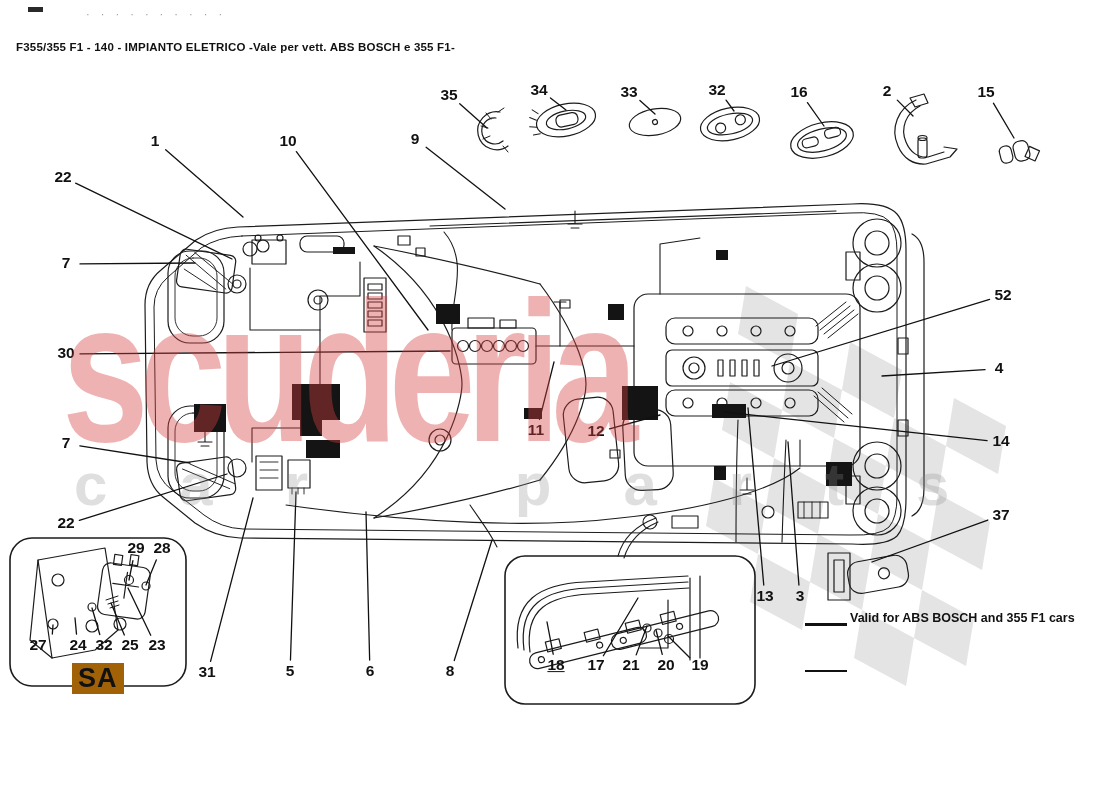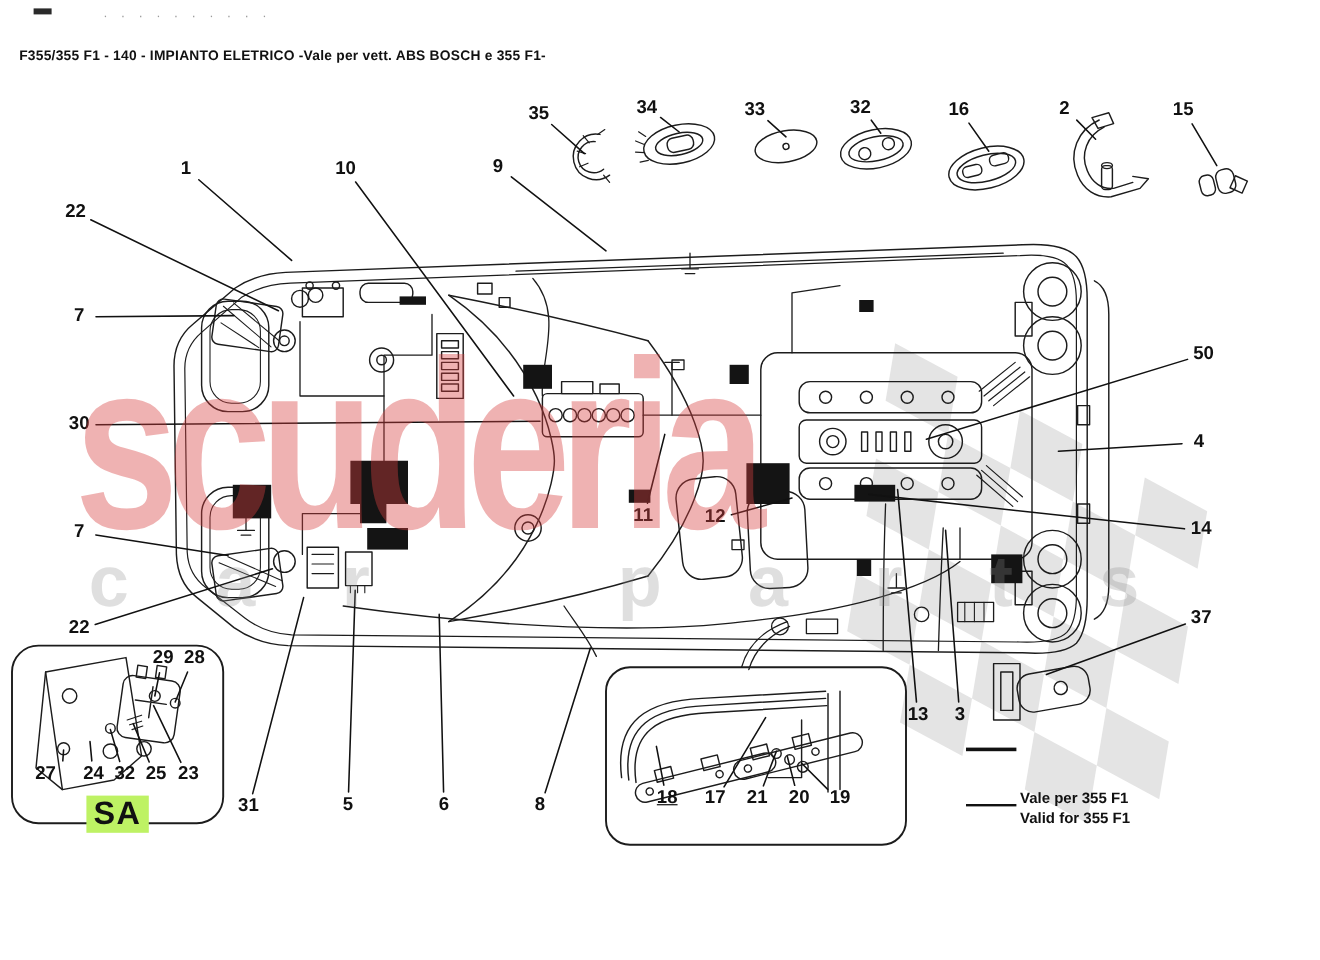--- a/index.html
+++ b/index.html
@@ -16,21 +16,21 @@
             letter-spacing:-12px;color:rgba(214,62,62,.40);line-height:1;z-index:5;
             transform:scaleX(.78);transform-origin:left top;pointer-events:none;white-space:nowrap;}
   .wm-sub{position:absolute;left:74px;top:450px;font-size:60px;font-weight:bold;
           letter-spacing:72px;word-spacing:46px;color:rgba(140,140,140,.28);z-index:5;
           pointer-events:none;white-space:nowrap;}
   
   .co{position:absolute;z-index:4;font-size:15.5px;font-weight:bold;color:#111;
       transform:translate(-50%,-55%);white-space:nowrap;}
   
   .sa-label{position:absolute;left:72px;top:663px;z-index:4;font-size:27px;font-weight:bold;
-            color:#111;background:#bef264;padding:0 6px;letter-spacing:1px;}
+            color:#111;background:#a16207;padding:0 6px;letter-spacing:1px;}
   
   .legend{position:absolute;left:800px;top:610px;width:300px;z-index:6;color:#111;}
   .legend-row{position:relative;margin-bottom:11px;min-height:36px;}
   .legend-line{position:absolute;left:5px;top:13px;width:42px;height:0;}
   .legend-line.thick{border-top:3.5px solid #111;}
   .legend-line.thin{border-top:2px solid #111;}
   .legend-texts{margin-left:50px;font-size:12.5px;font-weight:bold;line-height:17px;white-space:nowrap;}
 </style>
 </head>
 <body>
@@ -376,21 +376,21 @@
       <div class="co" style="left: 66px; top: 444px;">7</div>
       <div class="co" style="left: 66px; top: 524px;">22</div>
       <div class="co" style="left: 207px; top: 673px;">31</div>
       <div class="co" style="left: 290px; top: 672px;">5</div>
       <div class="co" style="left: 370px; top: 672px;">6</div>
       <div class="co" style="left: 450px; top: 672px;">8</div>
       <div class="co" style="left: 536px; top: 431px;">11</div>
       <div class="co" style="left: 596px; top: 432px;">12</div>
       <div class="co" style="left: 765px; top: 597px;">13</div>
       <div class="co" style="left: 800px; top: 597px;">3</div>
-      <div class="co" style="left: 1003px; top: 296px;">50</div>
+      <div class="co" style="left: 1003px; top: 296px;">52</div>
       <div class="co" style="left: 999px; top: 369px;">4</div>
       <div class="co" style="left: 1001px; top: 442px;">14</div>
       <div class="co" style="left: 1001px; top: 516px;">37</div>
       <div class="co" style="left: 556px; top: 666px; text-decoration: underline;">18</div>
       <div class="co" style="left: 596px; top: 666px;">17</div>
       <div class="co" style="left: 631px; top: 666px;">21</div>
       <div class="co" style="left: 666px; top: 666px;">20</div>
       <div class="co" style="left: 700px; top: 666px;">19</div>
       <div class="co" style="left: 136px; top: 549px;">29</div>
       <div class="co" style="left: 162px; top: 549px;">28</div>
@@ -403,24 +403,21 @@
 
   <div class="wm-brand">scuderia</div>
   <div class="wm-sub">car parts</div>
 
   <div class="sa-label">SA</div>
 
   <div class="legend">
     <div class="legend-row">
       <div class="legend-line thick"></div>
       <div class="legend-texts">
+        <div>Valid for ABS BOSCH and 355 F1 cars</div>
       </div>
     </div>
     <div class="legend-row">
       <div class="legend-line thin"></div>
-      <div class="legend-texts">
-        <div>Vale per 355 F1</div>
-        <div>Valid for 355 F1</div>
-      </div>
     </div>
   </div>
 
 </div>
 
 </body></html>

